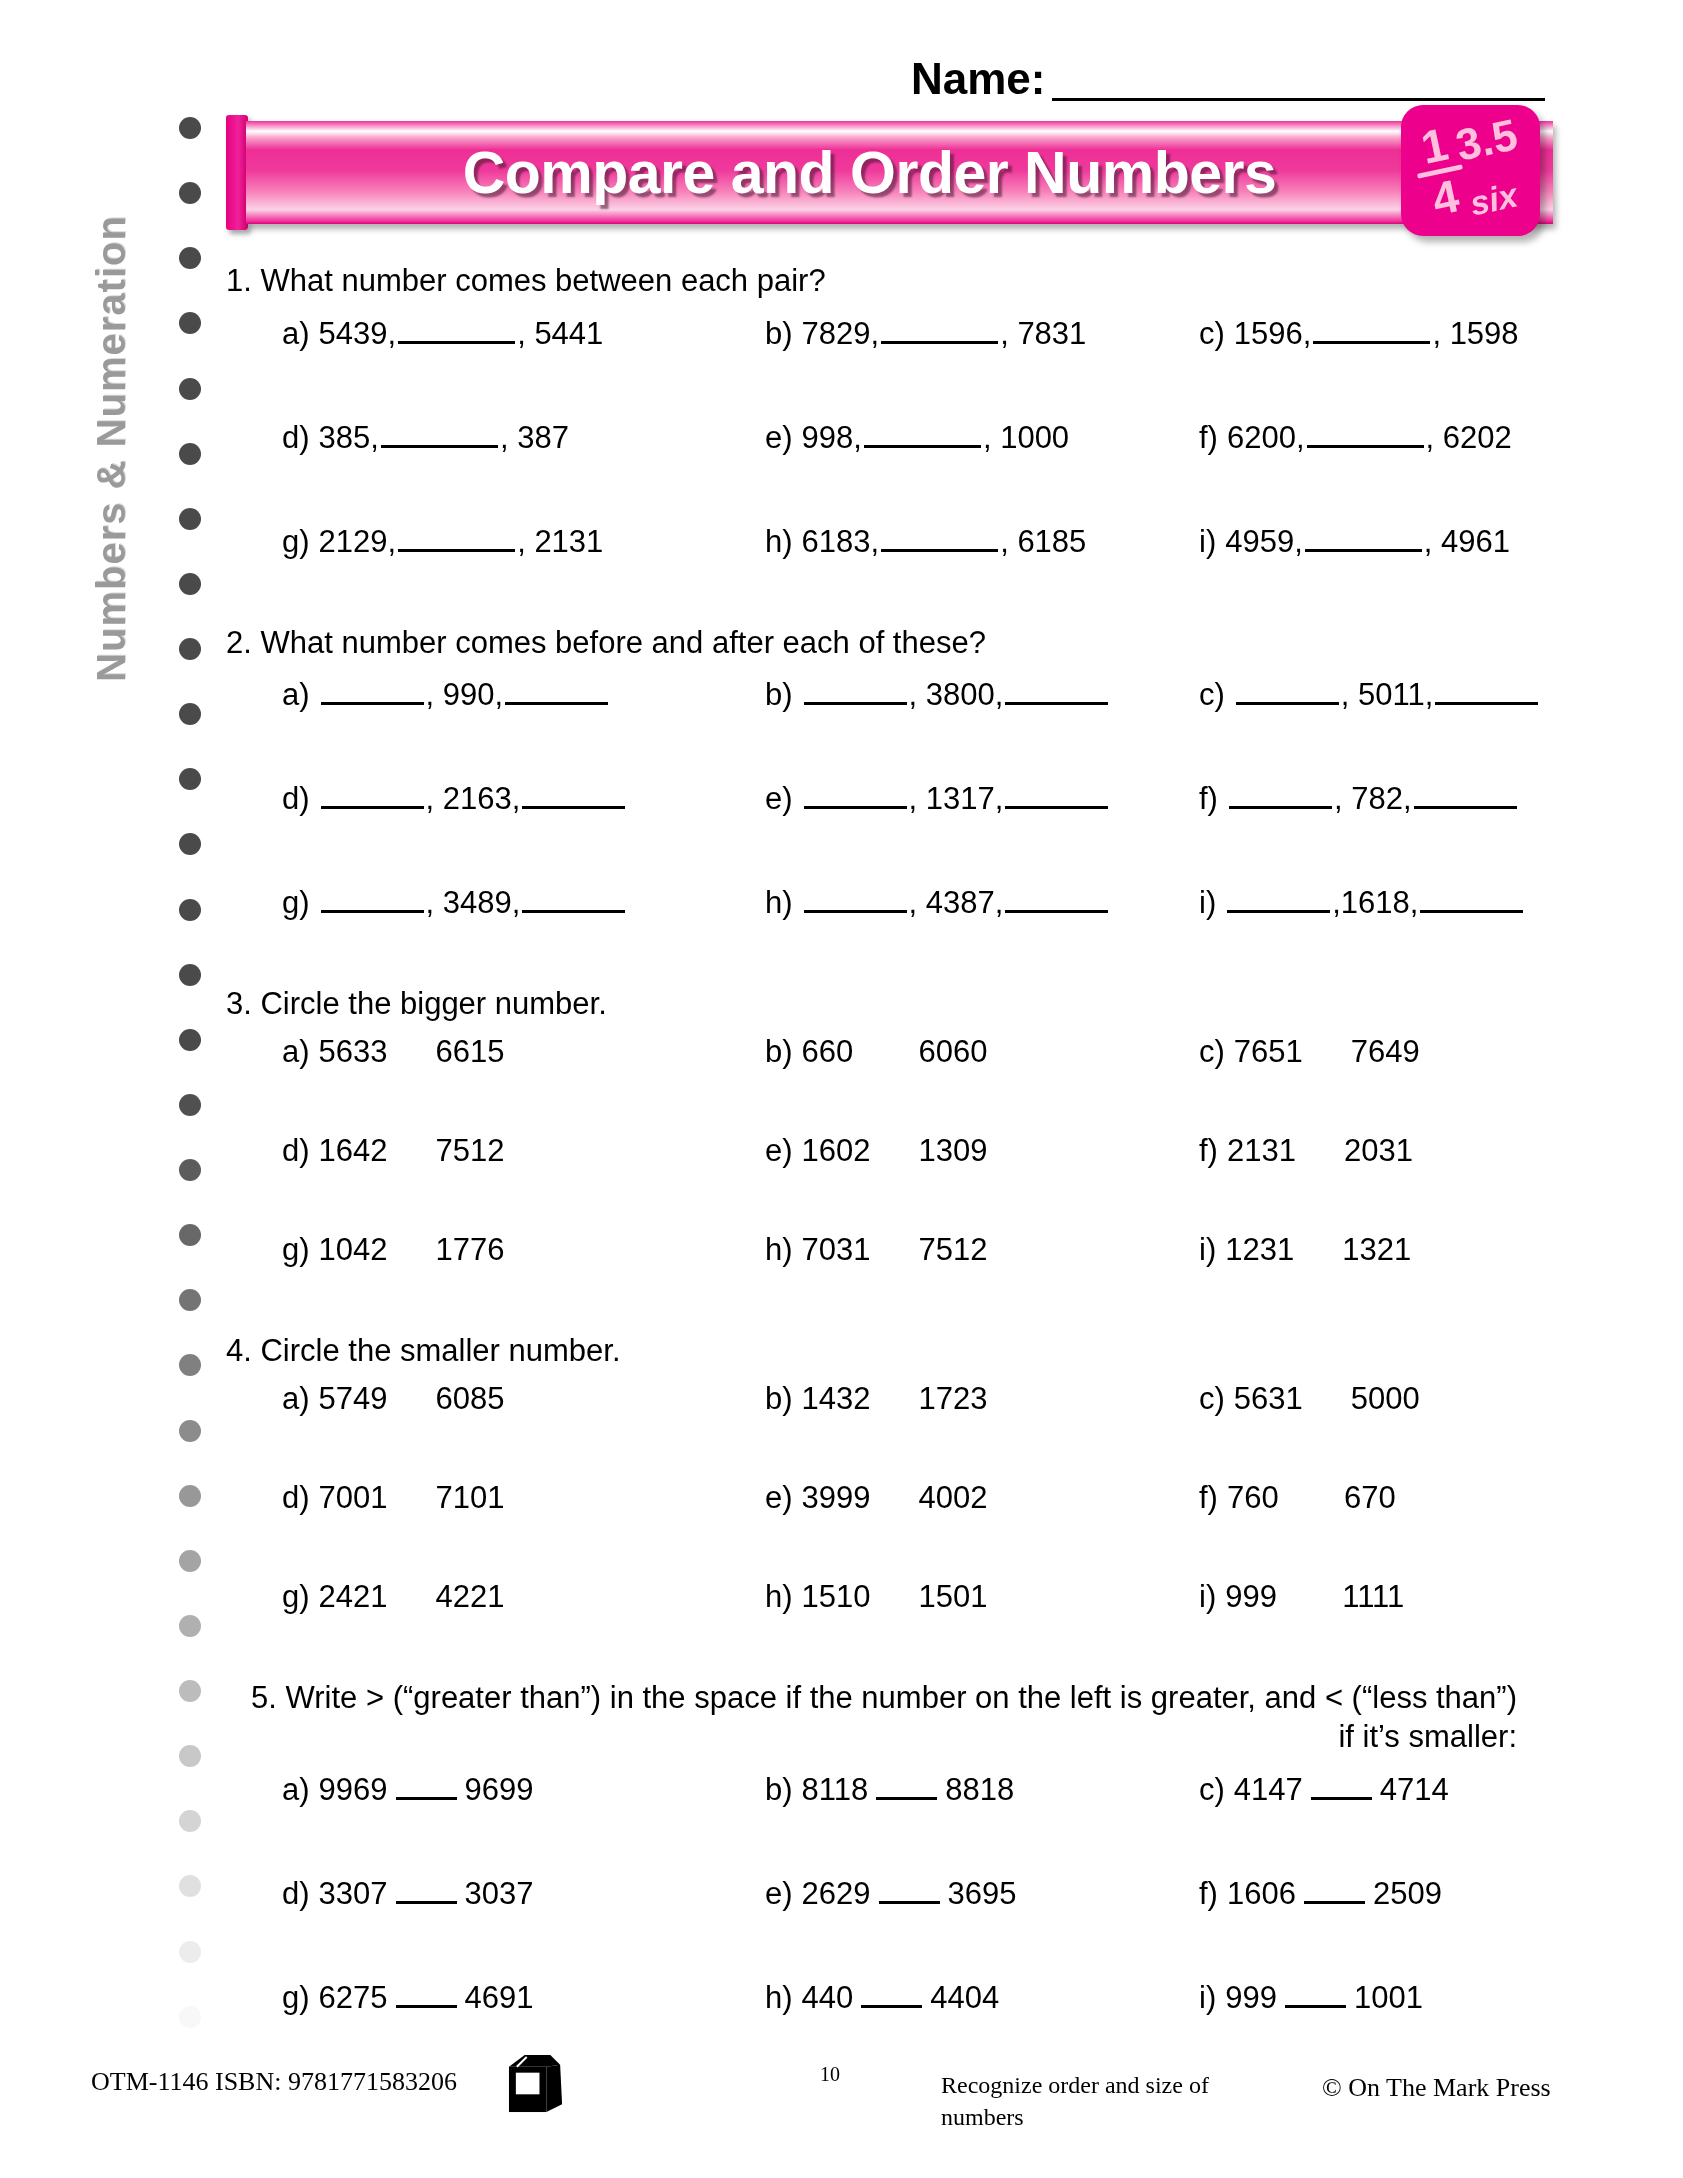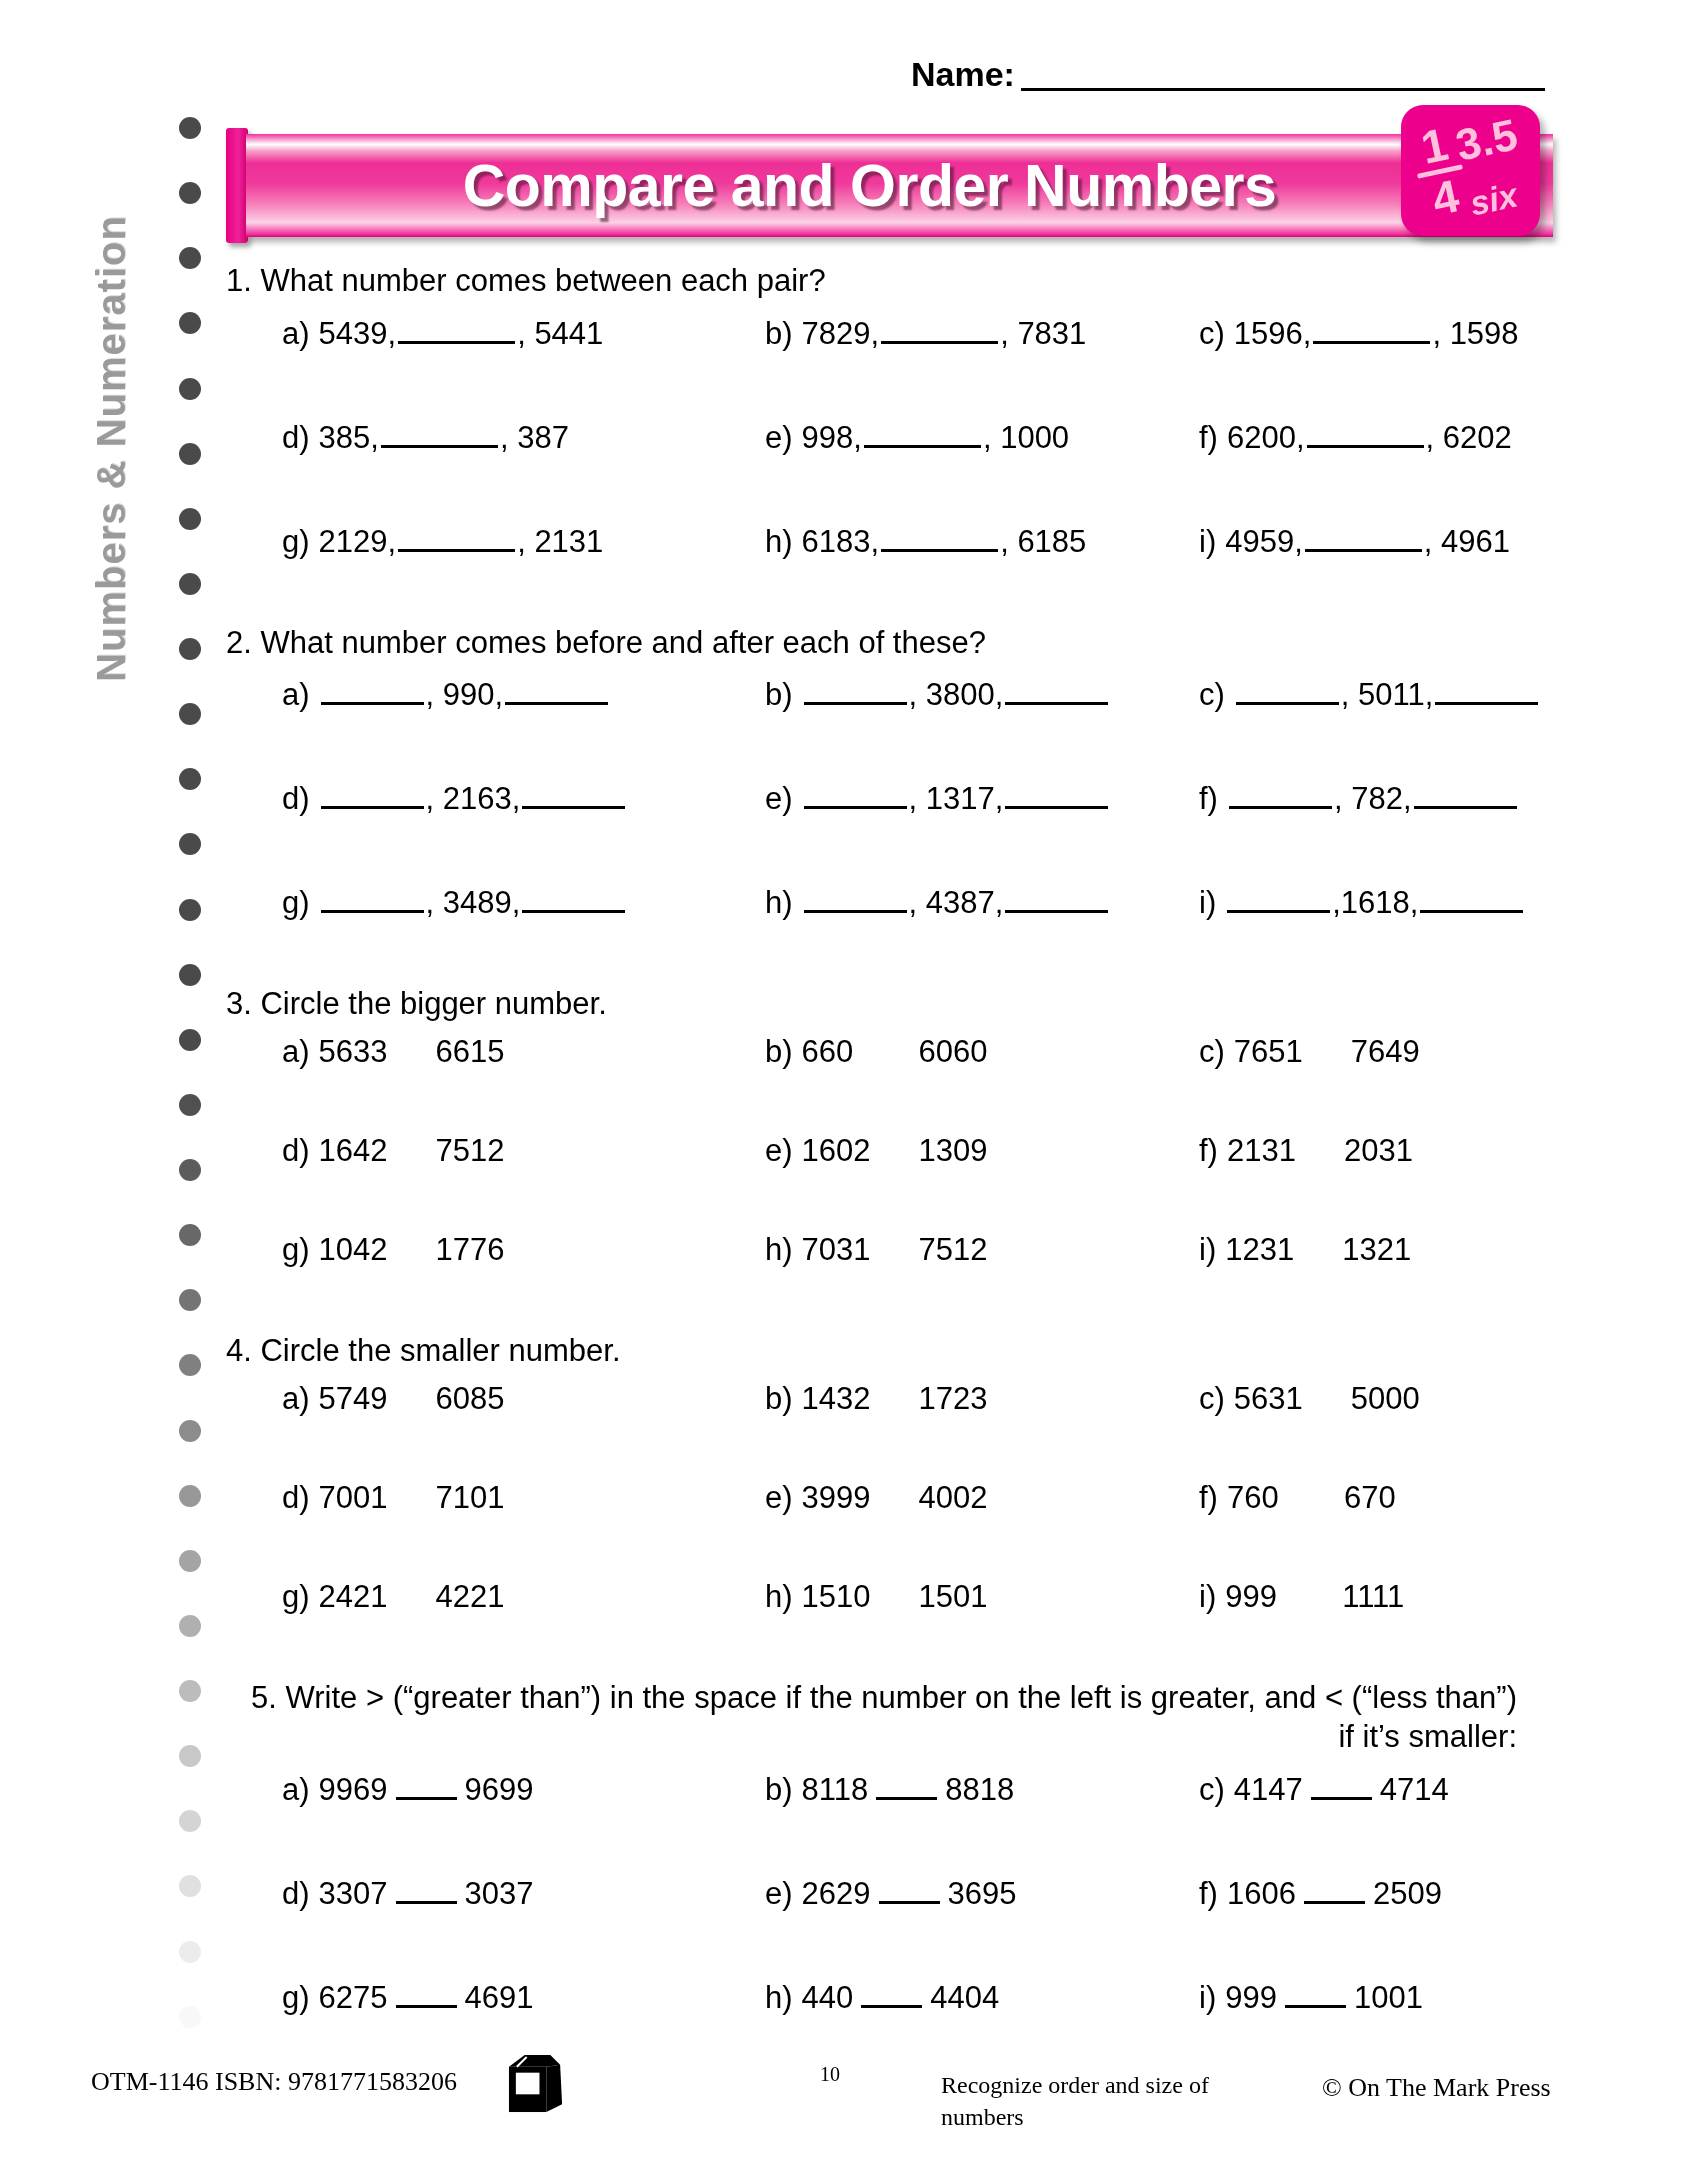--- a/index.html
+++ b/index.html
@@ -66,36 +66,36 @@
   #name-row {
     position: absolute;
     left: 911px;
     top: 57px;
     width: 634px;
     display: flex;
     align-items: flex-end;
     gap: 6px;
   }
   #name-label {
-    font-size: 34px;
+    font-size: 44px;
     font-weight: bold;
     font-family: "Liberation Sans", sans-serif;
     line-height: 1;
   }
   #name-blank {
     flex: 1;
     border-bottom: 3px solid #000;
     height: 30px;
   }
 
   
   #banner {
     position: absolute;
     left: 226px;
-    top: 134px;
+    top: 121px;
     width: 1327px;
     height: 103px;
   }
   #banner-leftbar {
     position: absolute;
     left: 0;
     top: -6px;
     width: 22px;
     height: 115px;
     background: linear-gradient(90deg, #e8007f 0%, #f0219a 55%, #d4006f 100%);

